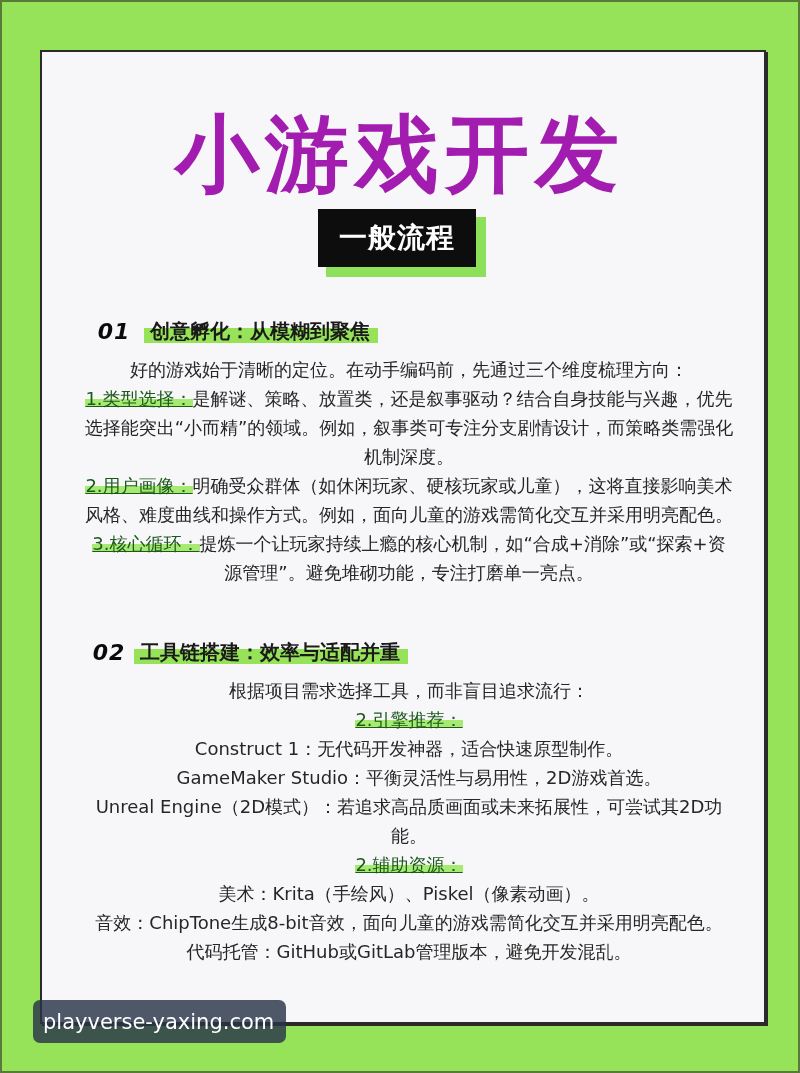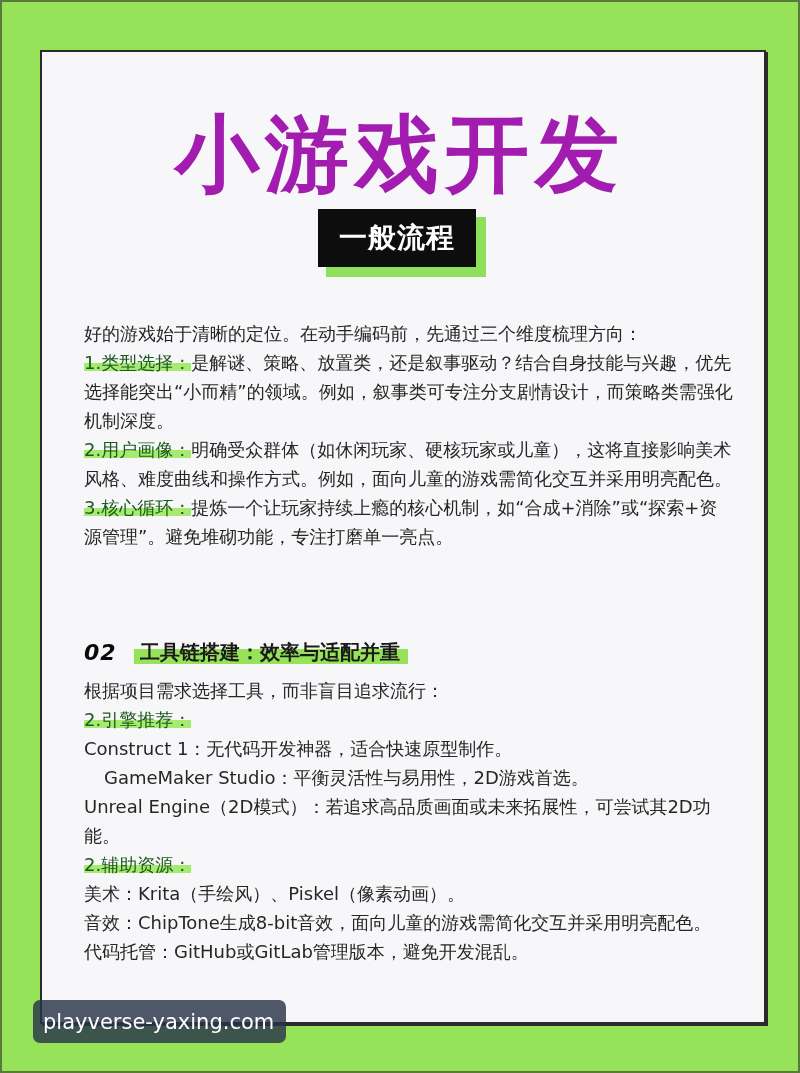--- a/index.html
+++ b/index.html
@@ -1,15 +1,15 @@
 <!DOCTYPE html>
 <html><head>
   <meta charset="utf-8">
   <style>
-    * { margin: 0; padding: 0; box-sizing: border-box; }
+    * { margin: 0; padding: 0; box-sizing: border-box; text-align: center; }
     html, body { width: 800px; height: 1073px; overflow: hidden; }
     body {
       background: #96e35a;
       font-family: "DejaVu Sans", "Liberation Sans", sans-serif;
       position: relative;
       border: 2px solid #5a7a3a;
     }
     .card {
       position: absolute;
       left: 38px; top: 48px;
@@ -74,20 +74,21 @@
     }
     .para {
       font-size: 18px;
       line-height: 29px;
       color: #262626;
       margin-top: 4px;
     }
     .hl {
       background: linear-gradient(to bottom, transparent 52%, #a6ea72 52%, #a6ea72 92%, transparent 92%);
       color: #1c5a1c;
+      text-decoration: underline;
     }
     .watermark {
       position: absolute;
       left: 31px; top: 998px;
       width: 253px; height: 43px;
       background: rgba(40, 52, 72, 0.82);
       border-radius: 7px;
       color: #ffffff;
       font-size: 21px;
       display: flex; align-items: center;
@@ -101,20 +102,24 @@
 <div class="card"></div>
 
 <h1 class="title">小游戏开发</h1>
 
 <div class="subtitle-wrap">
   <div class="subtitle-shadow"></div>
   <div class="subtitle">一般流程</div>
 </div>
 
 <div class="section" style="top:311px;">
+  <div class="sec-head">
+    <span class="sec-num">01</span>
+    <span class="sec-title">创意孵化：从模糊到聚焦</span>
+  </div>
   <div class="para" style="margin-top:6px;">好的游戏始于清晰的定位。在动手编码前，先通过三个维度梳理方向：</div>
   <div class="para" style="margin-top:0;">
     <span class="hl">1.类型选择：</span><span>是解谜、策略、放置类，还是叙事驱动？结合自身技能与兴趣，优先选择能突出“小而精”的领域。例如，叙事类可专注分支剧情设计，而策略类需强化机制深度。</span>
   </div>
   <div class="para" style="margin-top:0;">
     <span class="hl">2.用户画像：</span><span>明确受众群体（如休闲玩家、硬核玩家或儿童），这将直接影响美术风格、难度曲线和操作方式。例如，面向儿童的游戏需简化交互并采用明亮配色。</span>
   </div>
   <div class="para" style="margin-top:0;">
     <span class="hl">3.核心循环：</span><span>提炼一个让玩家持续上瘾的核心机制，如“合成+消除”或“探索+资源管理”。避免堆砌功能，专注打磨单一亮点。</span>
   </div>

